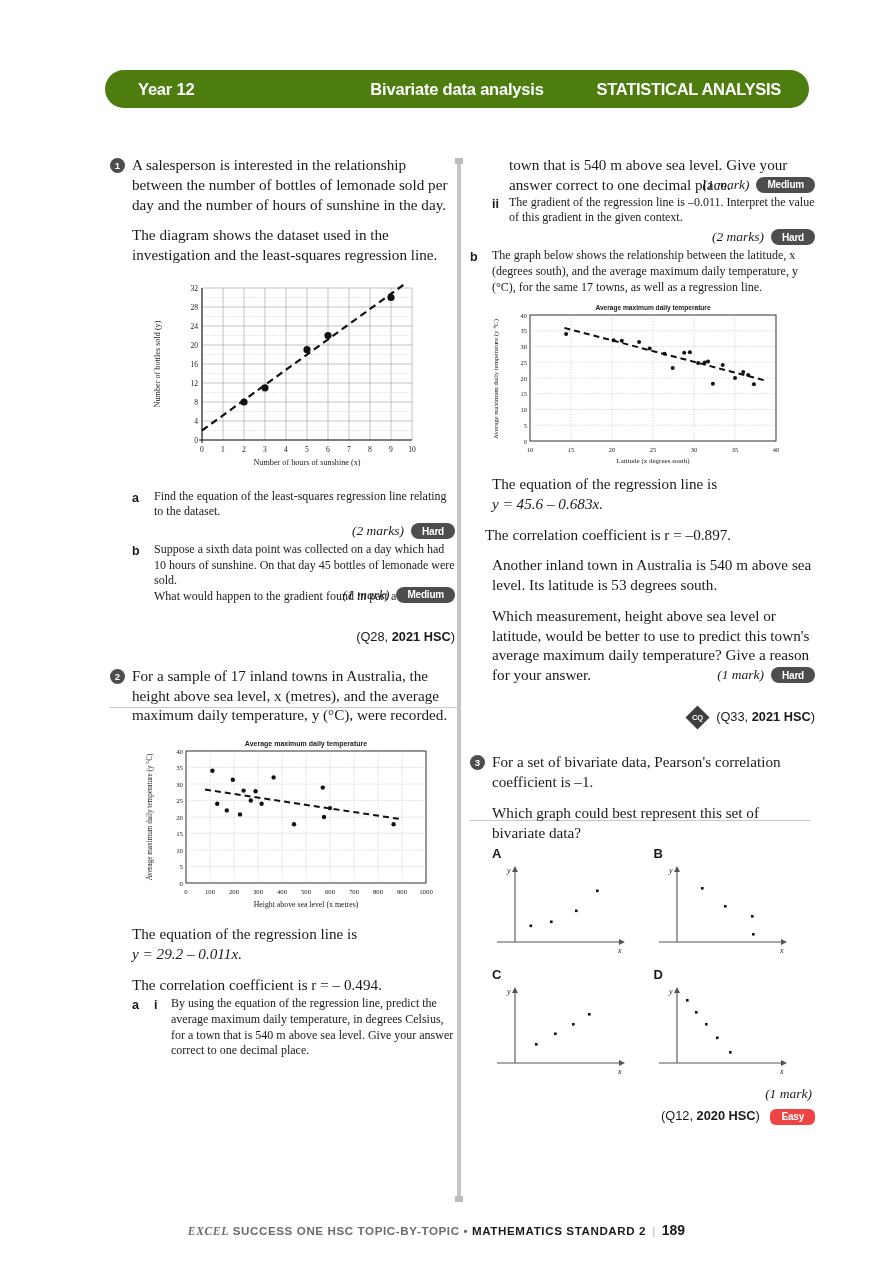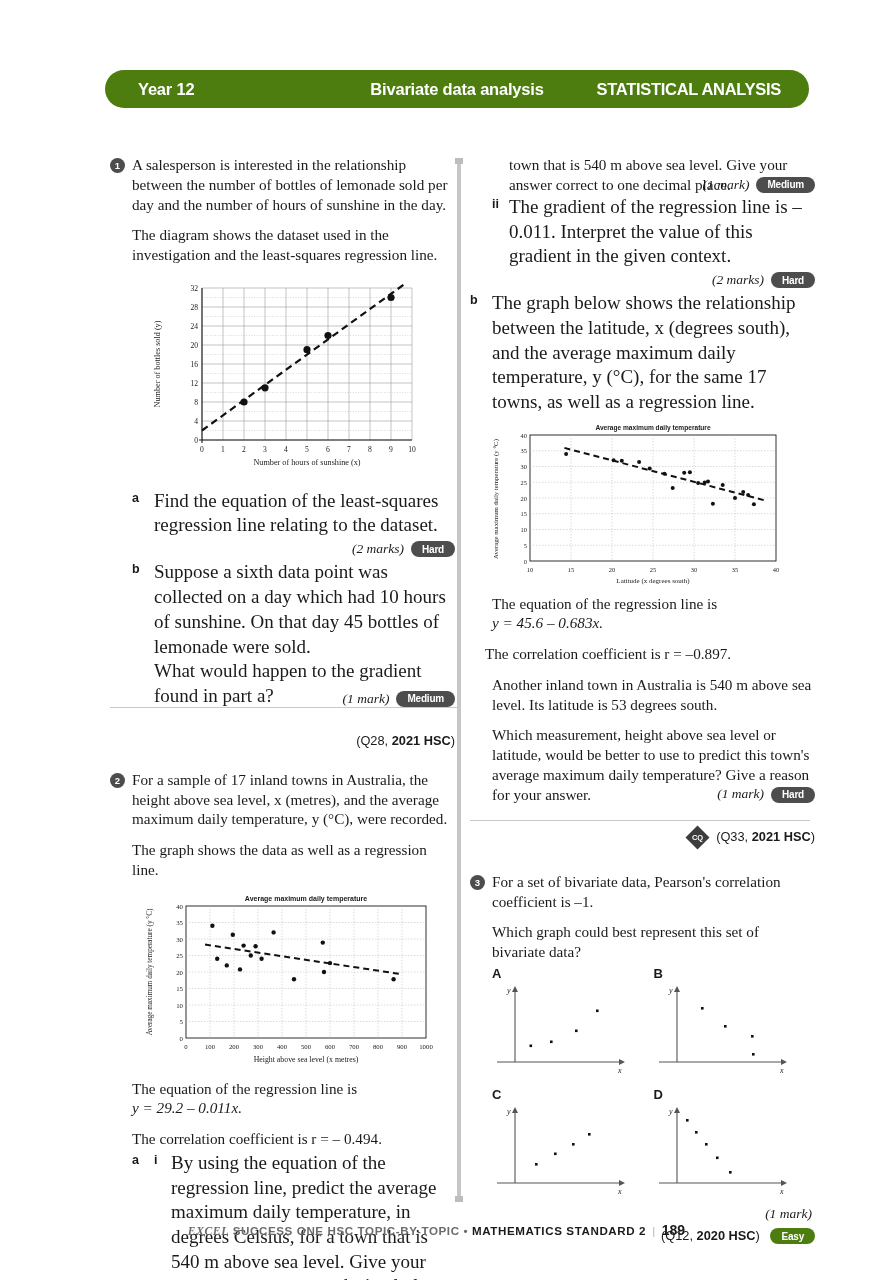--- a/index.html
+++ b/index.html
@@ -74,36 +74,36 @@
   .part{ display:flex; margin-bottom:0; }
   .part .lab{
     width:22px; flex:none;
     font-family:"Liberation Sans", sans-serif;
     font-weight:bold; font-size:12.5px;
     padding-top:2px;
   }
   .part .lab.rom{
     font-style:normal; width:17px;
   }
-  .part .ptxt{ flex:1; font-size:19px; line-height:1.30; }
+  .part .ptxt{ flex:1; font-size:12px; line-height:1.30; }
 
   .marks-line{ text-align:right; margin-top:1px; }
   .marks{
     font-style:italic; font-size:13.5px; margin-right:3px;
     font-family:"Liberation Serif", serif;
   }
   .badge{
     display:inline-block; vertical-align:middle;
     background:#4d4d4d; color:#fff;
     font-family:"Liberation Sans", sans-serif;
     font-size:10px; font-weight:bold;
     padding:2.5px 11px; border-radius:9px;
     letter-spacing:-0.2px;
   }
-  .badge.easy{ background:#4d7c0f; }
+  .badge.easy{ background:#ef4444;border-radius:6px; }
   .src{
     text-align:right; font-size:12.8px;
     font-family:"Liberation Sans", sans-serif;
     margin-top:26px; color:#1a1a1a;
   }
   .src b{ font-weight:bold; }
   .cq{
     display:inline-block; width:17px; height:17px;
     background:#3d3d3d; transform:rotate(45deg);
     vertical-align:middle; margin-right:7px; position:relative;
@@ -268,21 +268,20 @@
       <div class="src">
         <span>(Q28, </span><b>2021 HSC</b><span>)</span>
       </div>
     </div>
   </div>
 
   <div class="q" style="margin-top:22px;">
     <div class="qnum">2</div>
     <div class="qbody">
       <p class="t">For a sample of 17 inland towns in Australia, the height above sea level, x (metres), and the average maximum daily temperature, y (°C), were recorded.</p>
-      <p class="t">The graph shows the data as well as a regression line.</p>
 
       <div class="chart" style="margin:4px 0 8px 8px;">
         <svg width="300" height="180" viewBox="0 0 300 180">
 
           <text x="166" y="10" font-family="Liberation Sans, sans-serif" font-size="7" font-weight="bold" text-anchor="middle" fill="#1a1a1a">Average maximum daily temperature</text>
           <rect x="46" y="15" width="240" height="132" fill="none" stroke="#1a1a1a" stroke-width="0.9"></rect>
           <g stroke="#b0b0b0" stroke-width="0.5" stroke-dasharray="1.4,1.6">
             <line x1="70" y1="15" x2="70" y2="147"></line>
             <line x1="94" y1="15" x2="94" y2="147"></line>
             <line x1="118" y1="15" x2="118" y2="147"></line>

